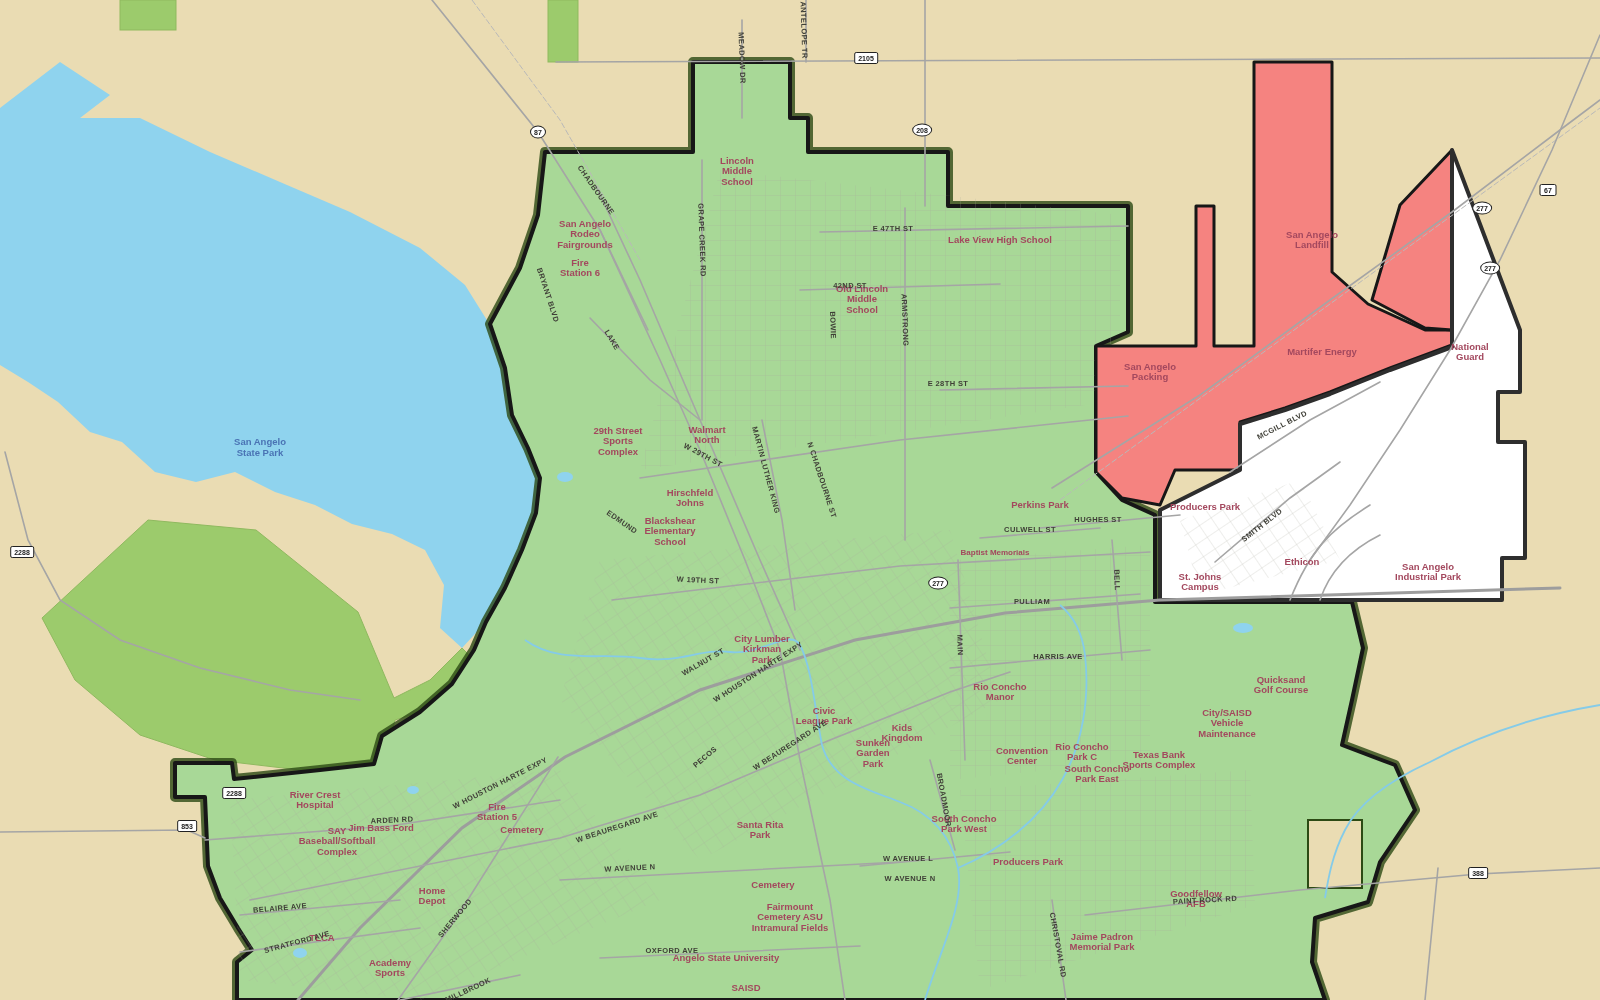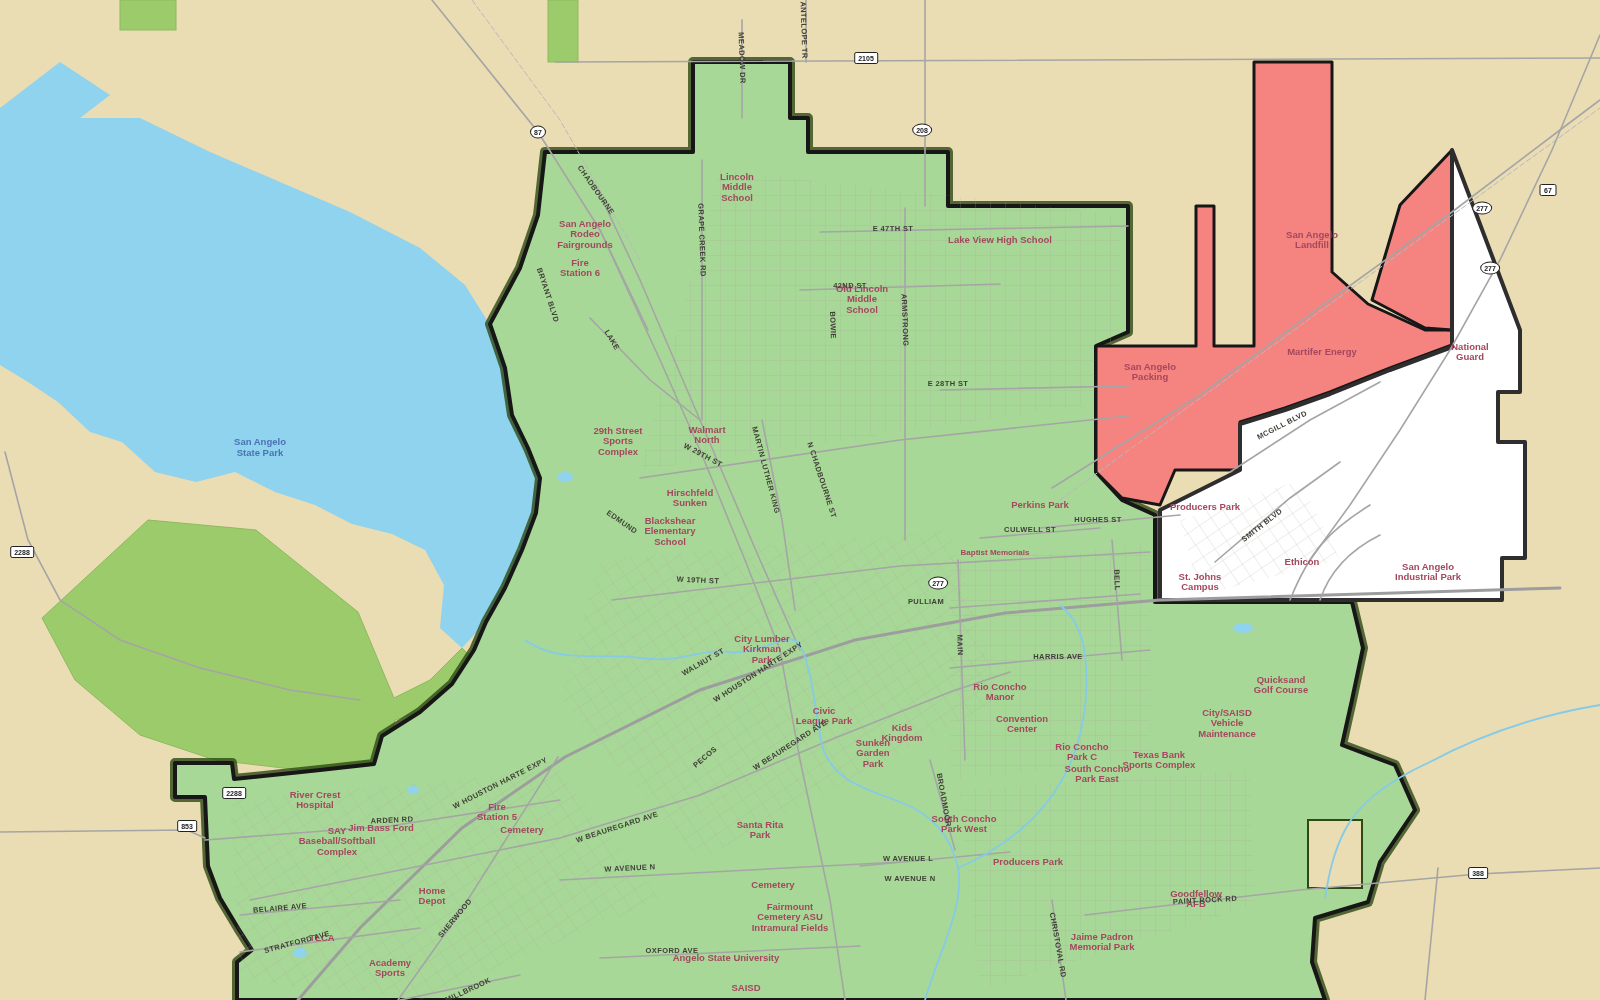--- a/index.html
+++ b/index.html
@@ -130,40 +130,40 @@
       <ellipse class="pond" cx="565" cy="477" rx="8" ry="5"></ellipse>
       <ellipse class="pond" cx="300" cy="953" rx="7" ry="5"></ellipse>
       <ellipse class="pond" cx="413" cy="790" rx="6" ry="4"></ellipse>
       <ellipse class="pond" cx="1243" cy="628" rx="10" ry="5"></ellipse>
     </g>
   </svg>
 
   <div class="lbl waterlbl" style="left:260px;top:448px;width:64px">San Angelo State Park</div>
 
   <div class="lbl place" style="left:585px;top:235px;width:70px">San Angelo Rodeo Fairgrounds</div>
-  <div class="lbl place" style="left:737px;top:188px;width:52px">Lincoln Middle School</div>
+  <div class="lbl place" style="left:737px;top:172px;width:52px">Lincoln Middle School</div>
   <div class="lbl place nw" style="left:1000px;top:240px">Lake View High School</div>
   <div class="lbl place" style="left:580px;top:268px;width:50px">Fire Station 6</div>
   <div class="lbl place" style="left:862px;top:300px;width:60px">Old Lincoln Middle School</div>
   <div class="lbl place" style="left:618px;top:442px;width:62px">29th Street Sports Complex</div>
   <div class="lbl place" style="left:707px;top:435px;width:55px">Walmart North</div>
-  <div class="lbl place" style="left:690px;top:498px;width:55px">Hirschfeld Sunken</div>
+  <div class="lbl place" style="left:690px;top:498px;width:55px">Hirschfeld Johns</div>
   <div class="lbl place" style="left:670px;top:532px;width:70px">Blackshear Elementary School</div>
   <div class="lbl place" style="left:1150px;top:372px;width:62px">San Angelo Packing</div>
   <div class="lbl place" style="left:1312px;top:240px;width:62px">San Angelo Landfill</div>
   <div class="lbl place nw" style="left:1322px;top:352px">Martifer Energy</div>
   <div class="lbl place" style="left:1470px;top:352px;width:52px">National Guard</div>
   <div class="lbl place nw" style="left:1205px;top:507px">Producers Park</div>
   <div class="lbl place nw" style="left:1302px;top:562px">Ethicon</div>
   <div class="lbl place" style="left:1200px;top:582px;width:55px">St. Johns Campus</div>
   <div class="lbl place" style="left:1428px;top:572px;width:70px">San Angelo Industrial Park</div>
   <div class="lbl place nw" style="left:1040px;top:505px">Perkins Park</div>
   <div class="lbl place nw" style="left:995px;top:553px;font-size:8px">Baptist Memorials</div>
   <div class="lbl place" style="left:1000px;top:692px;width:62px">Rio Concho Manor</div>
-  <div class="lbl place" style="left:1022px;top:724px;width:62px">Convention Center</div>
+  <div class="lbl place" style="left:1022px;top:756px;width:62px">Convention Center</div>
   <div class="lbl place" style="left:902px;top:733px;width:50px">Kids Kingdom</div>
   <div class="lbl place" style="left:873px;top:754px;width:50px">Sunken Garden Park</div>
   <div class="lbl place" style="left:824px;top:716px;width:58px">Civic League Park</div>
   <div class="lbl place" style="left:762px;top:650px;width:58px">City Lumber Kirkman Park</div>
   <div class="lbl place" style="left:760px;top:830px;width:50px">Santa Rita Park</div>
   <div class="lbl place nw" style="left:773px;top:885px">Cemetery</div>
   <div class="lbl place" style="left:790px;top:918px;width:80px">Fairmount Cemetery ASU Intramural Fields</div>
   <div class="lbl place nw" style="left:726px;top:958px">Angelo State University</div>
   <div class="lbl place nw" style="left:746px;top:988px">SAISD</div>
   <div class="lbl place" style="left:1102px;top:942px;width:80px">Jaime Padron Memorial Park</div>
@@ -209,21 +209,21 @@
   <div class="lbl street" style="left:910px;top:878px">W AVENUE N</div>
   <div class="lbl street" style="left:672px;top:950px">OXFORD AVE</div>
   <div class="lbl street" style="left:455px;top:918px;--r:-50deg">SHERWOOD</div>
   <div class="lbl street" style="left:468px;top:990px;--r:-25deg">MILLBROOK</div>
   <div class="lbl street" style="left:297px;top:942px;--r:-15deg">STRATFORD AVE</div>
   <div class="lbl street" style="left:280px;top:908px;--r:-5deg">BELAIRE AVE</div>
   <div class="lbl street" style="left:392px;top:820px;--r:-3deg">ARDEN RD</div>
   <div class="lbl street" style="left:500px;top:783px;--r:-27deg">W HOUSTON HARTE EXPY</div>
   <div class="lbl street" style="left:1098px;top:519px">HUGHES ST</div>
   <div class="lbl street" style="left:1030px;top:529px">CULWELL ST</div>
-  <div class="lbl street" style="left:926px;top:601px">PULLIAM</div>
+  <div class="lbl street" style="left:1032px;top:601px">PULLIAM</div>
   <div class="lbl street" style="left:1058px;top:656px">HARRIS AVE</div>
   <div class="lbl street" style="left:960px;top:645px;--r:88deg">MAIN</div>
   <div class="lbl street" style="left:1117px;top:580px;--r:88deg">BELL</div>
   <div class="lbl street" style="left:1282px;top:425px;--r:-27deg">MCGILL BLVD</div>
   <div class="lbl street" style="left:1262px;top:525px;--r:-38deg">SMITH BLVD</div>
   <div class="lbl street" style="left:1205px;top:900px;--r:-3deg">PAINT ROCK RD</div>
   <div class="lbl street" style="left:1058px;top:945px;--r:80deg">CHRISTOVAL RD</div>
   <div class="lbl street" style="left:944px;top:800px;--r:80deg">BROADMOOR</div>
   <div class="lbl street" style="left:804px;top:30px;--r:88deg">ANTELOPE TR</div>
 

